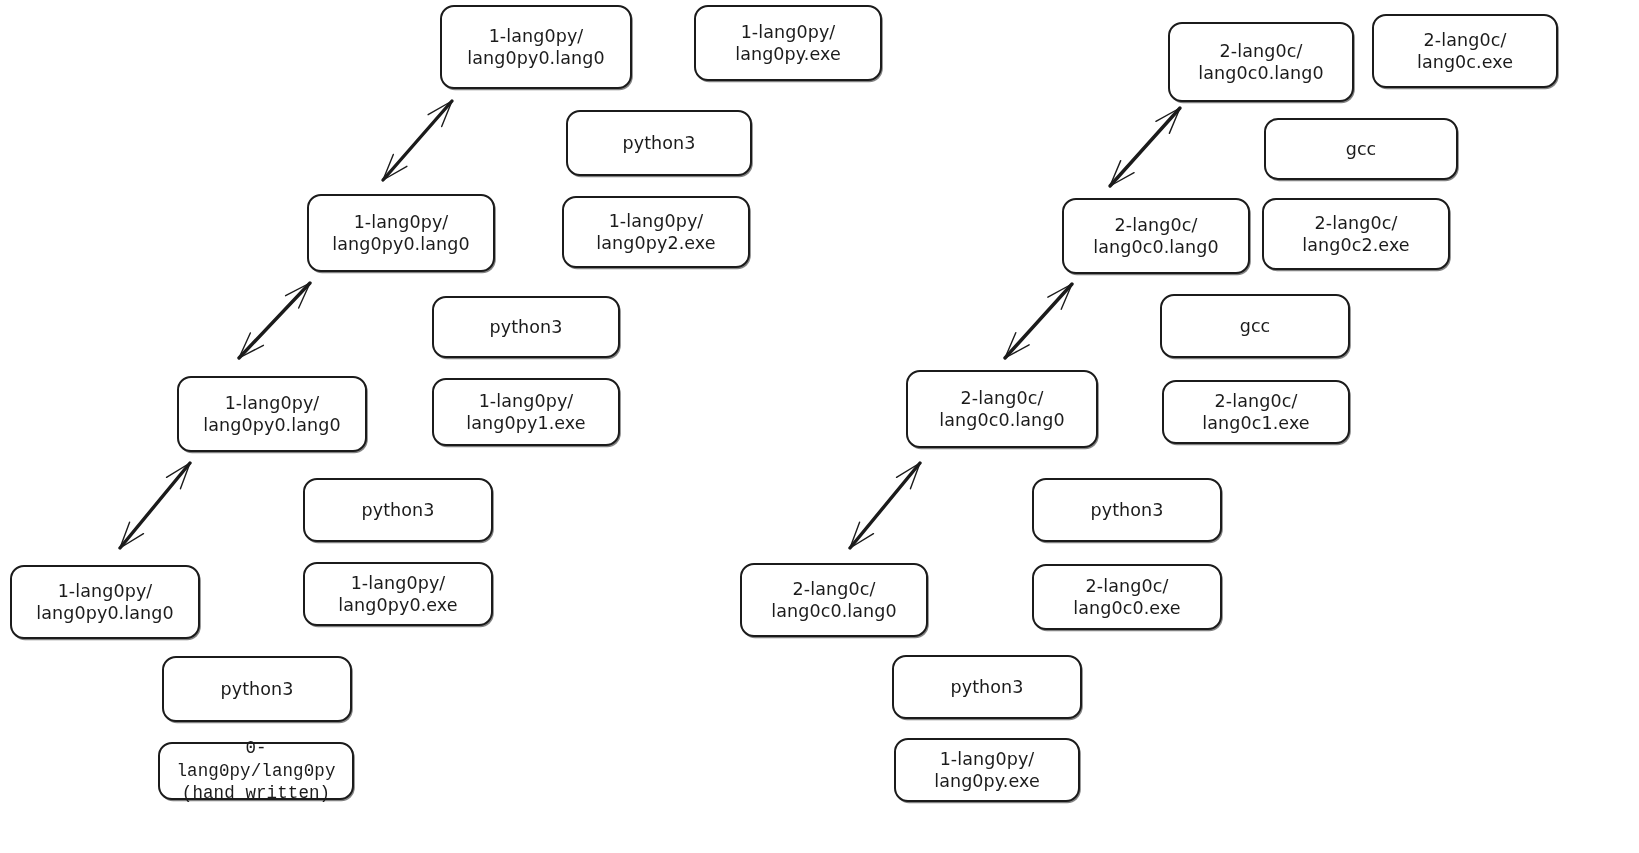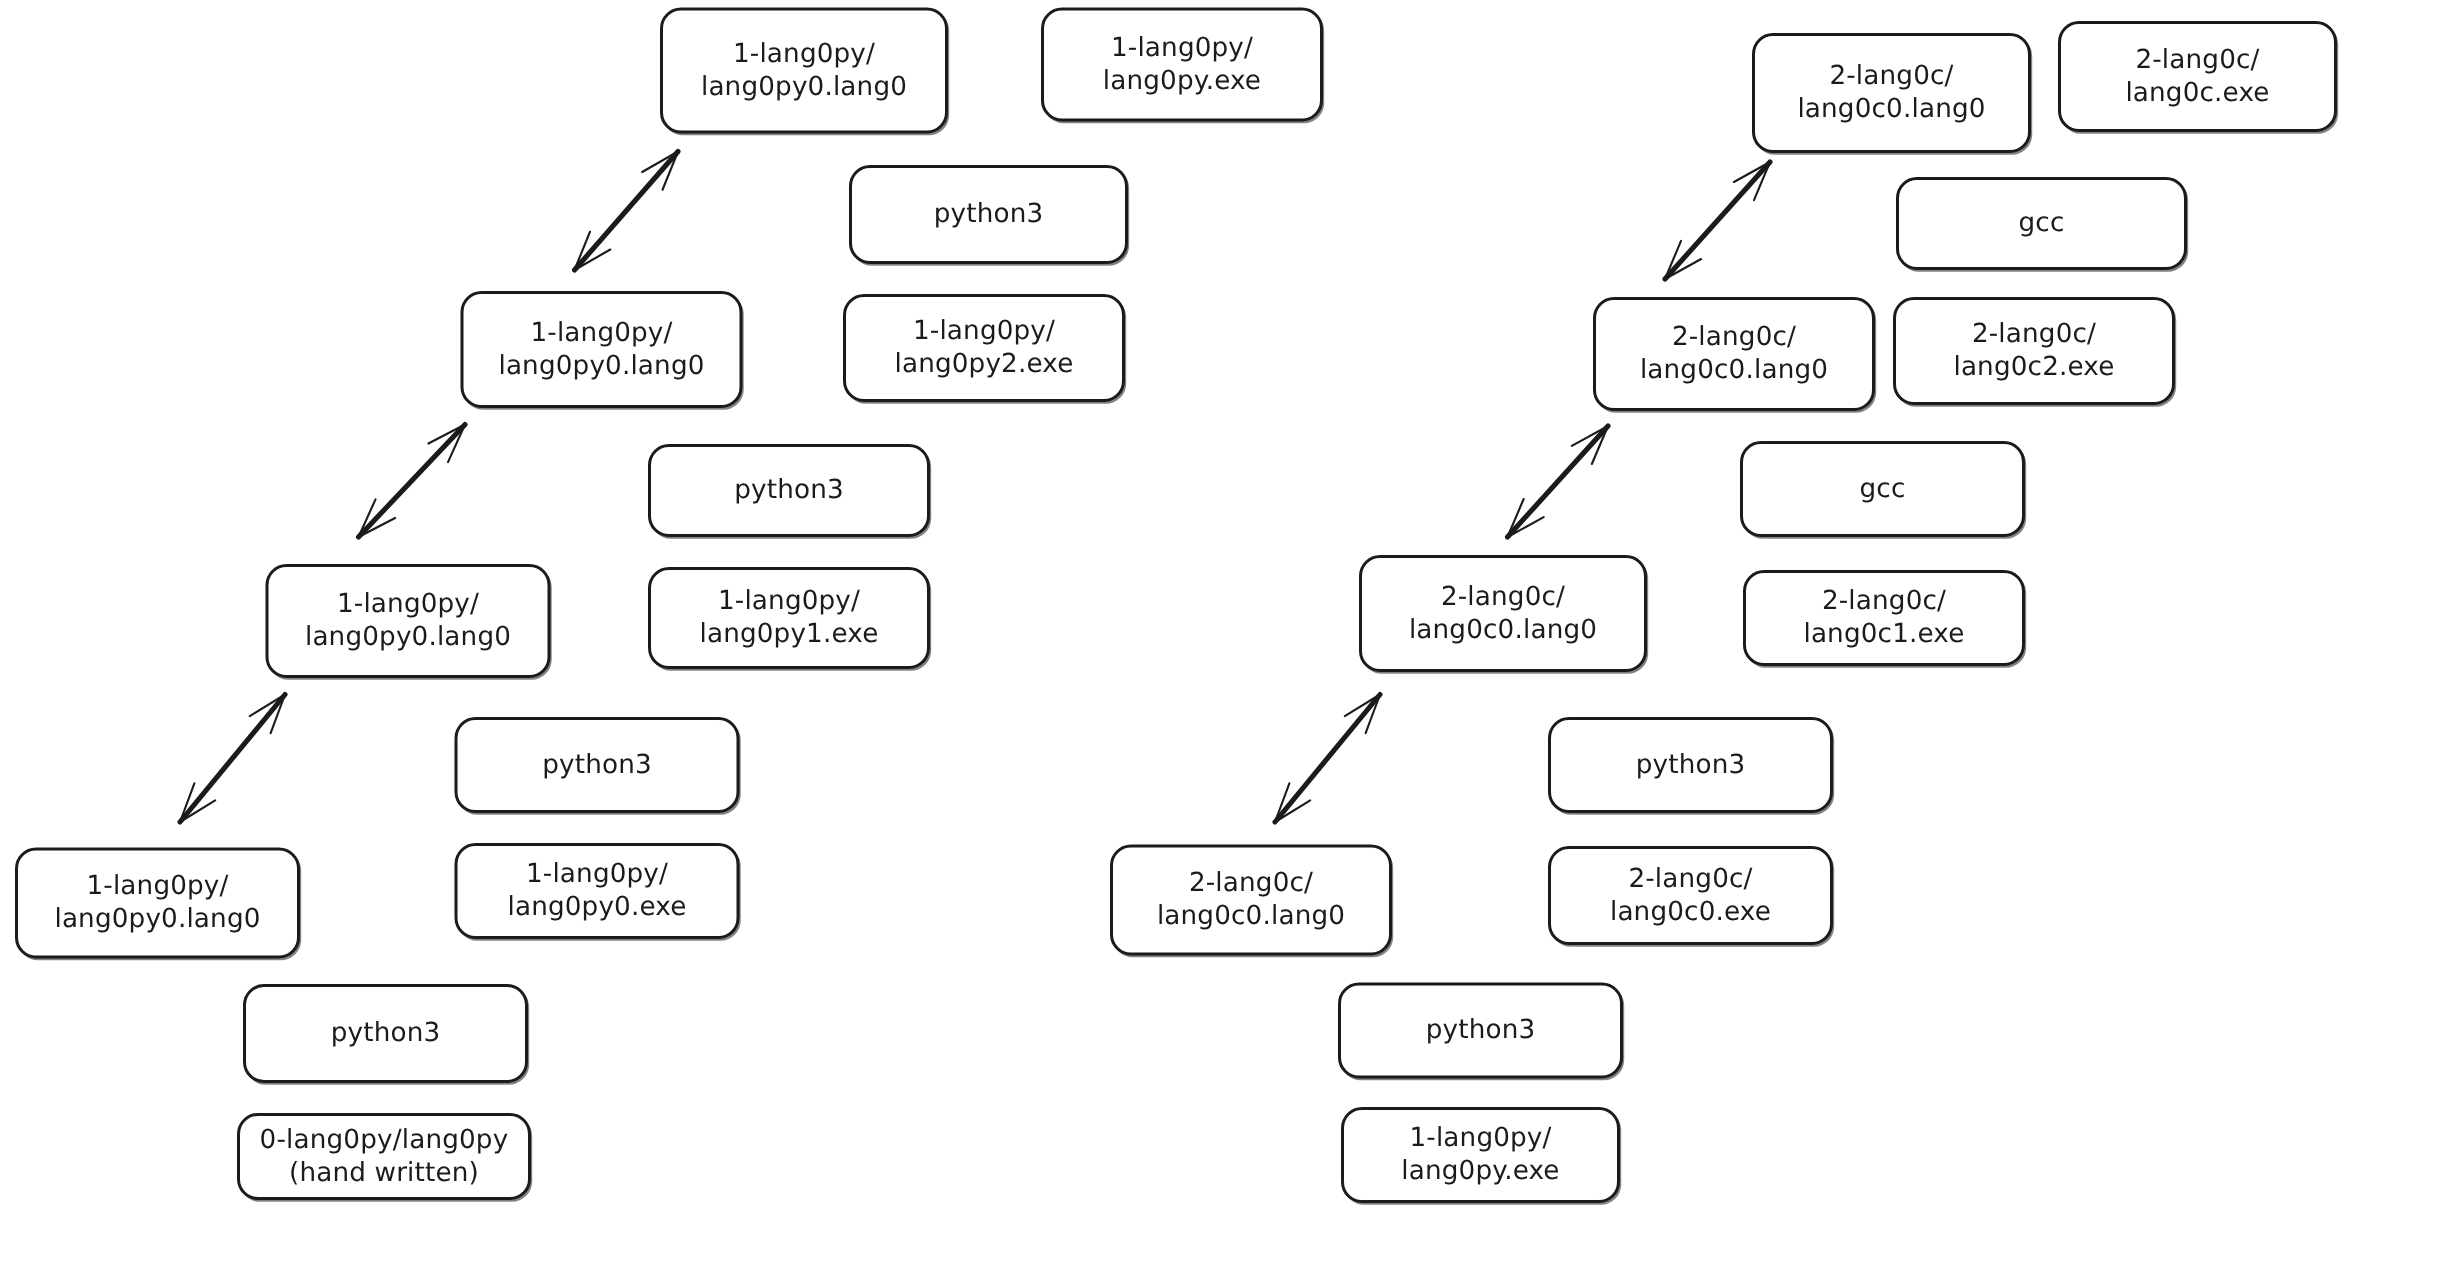--- a/index.html
+++ b/index.html
@@ -130,21 +130,21 @@
         <span class="lbl">1-lang0py/
 lang0py0.exe</span>
       </div>
       <div class="node" style="left: 10px; top: 565px; width: 190px; height: 74px;">
         <span class="lbl">1-lang0py/
 lang0py0.lang0</span>
       </div>
       <div class="node" style="left: 162px; top: 656px; width: 190px; height: 66px;">
         <span class="lbl">python3</span>
       </div>
-      <div class="node" style="left: 158px; top: 742px; width: 196px; height: 58px;">
+      <div class="node" style="left: 158px; top: 742px; width: 196px; height: 58px; font-family: Liberation Mono, monospace;">
         <span class="lbl">0-lang0py/lang0py
 (hand written)</span>
       </div>
       <div class="node" style="left: 1168px; top: 22px; width: 186px; height: 80px;">
         <span class="lbl">2-lang0c/
 lang0c0.lang0</span>
       </div>
       <div class="node" style="left: 1372px; top: 14px; width: 186px; height: 74px;">
         <span class="lbl">2-lang0c/
 lang0c.exe</span>

